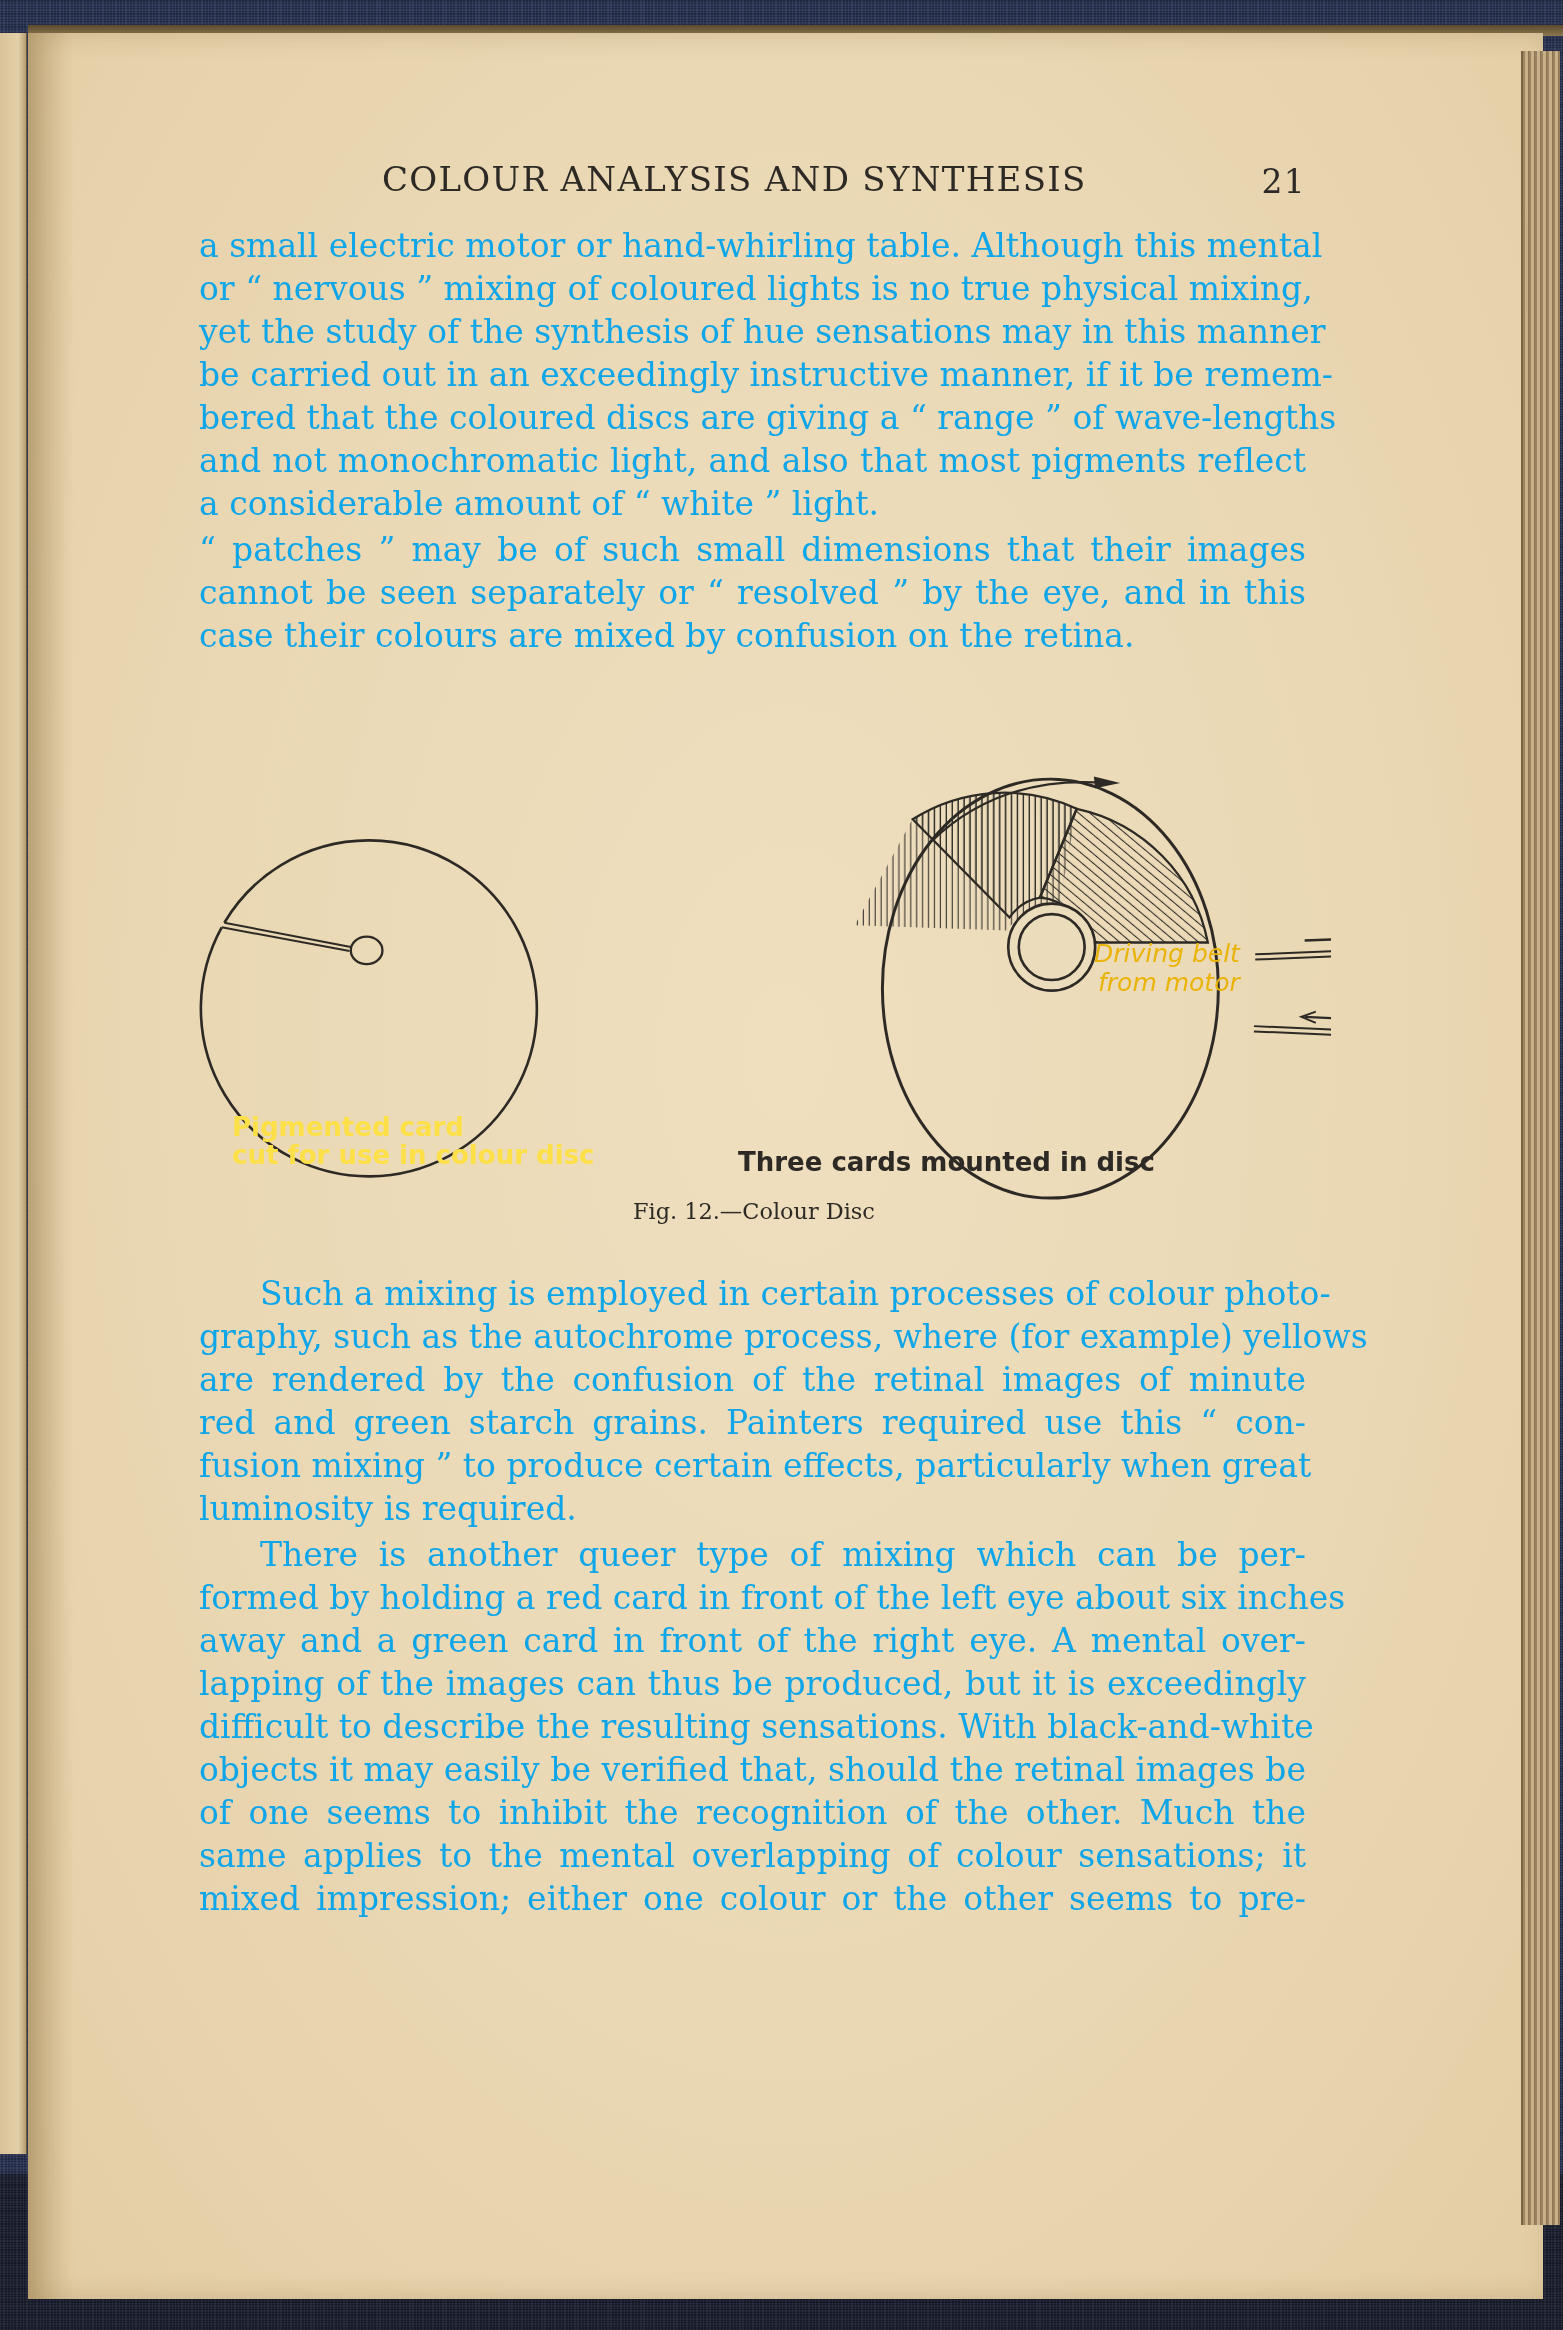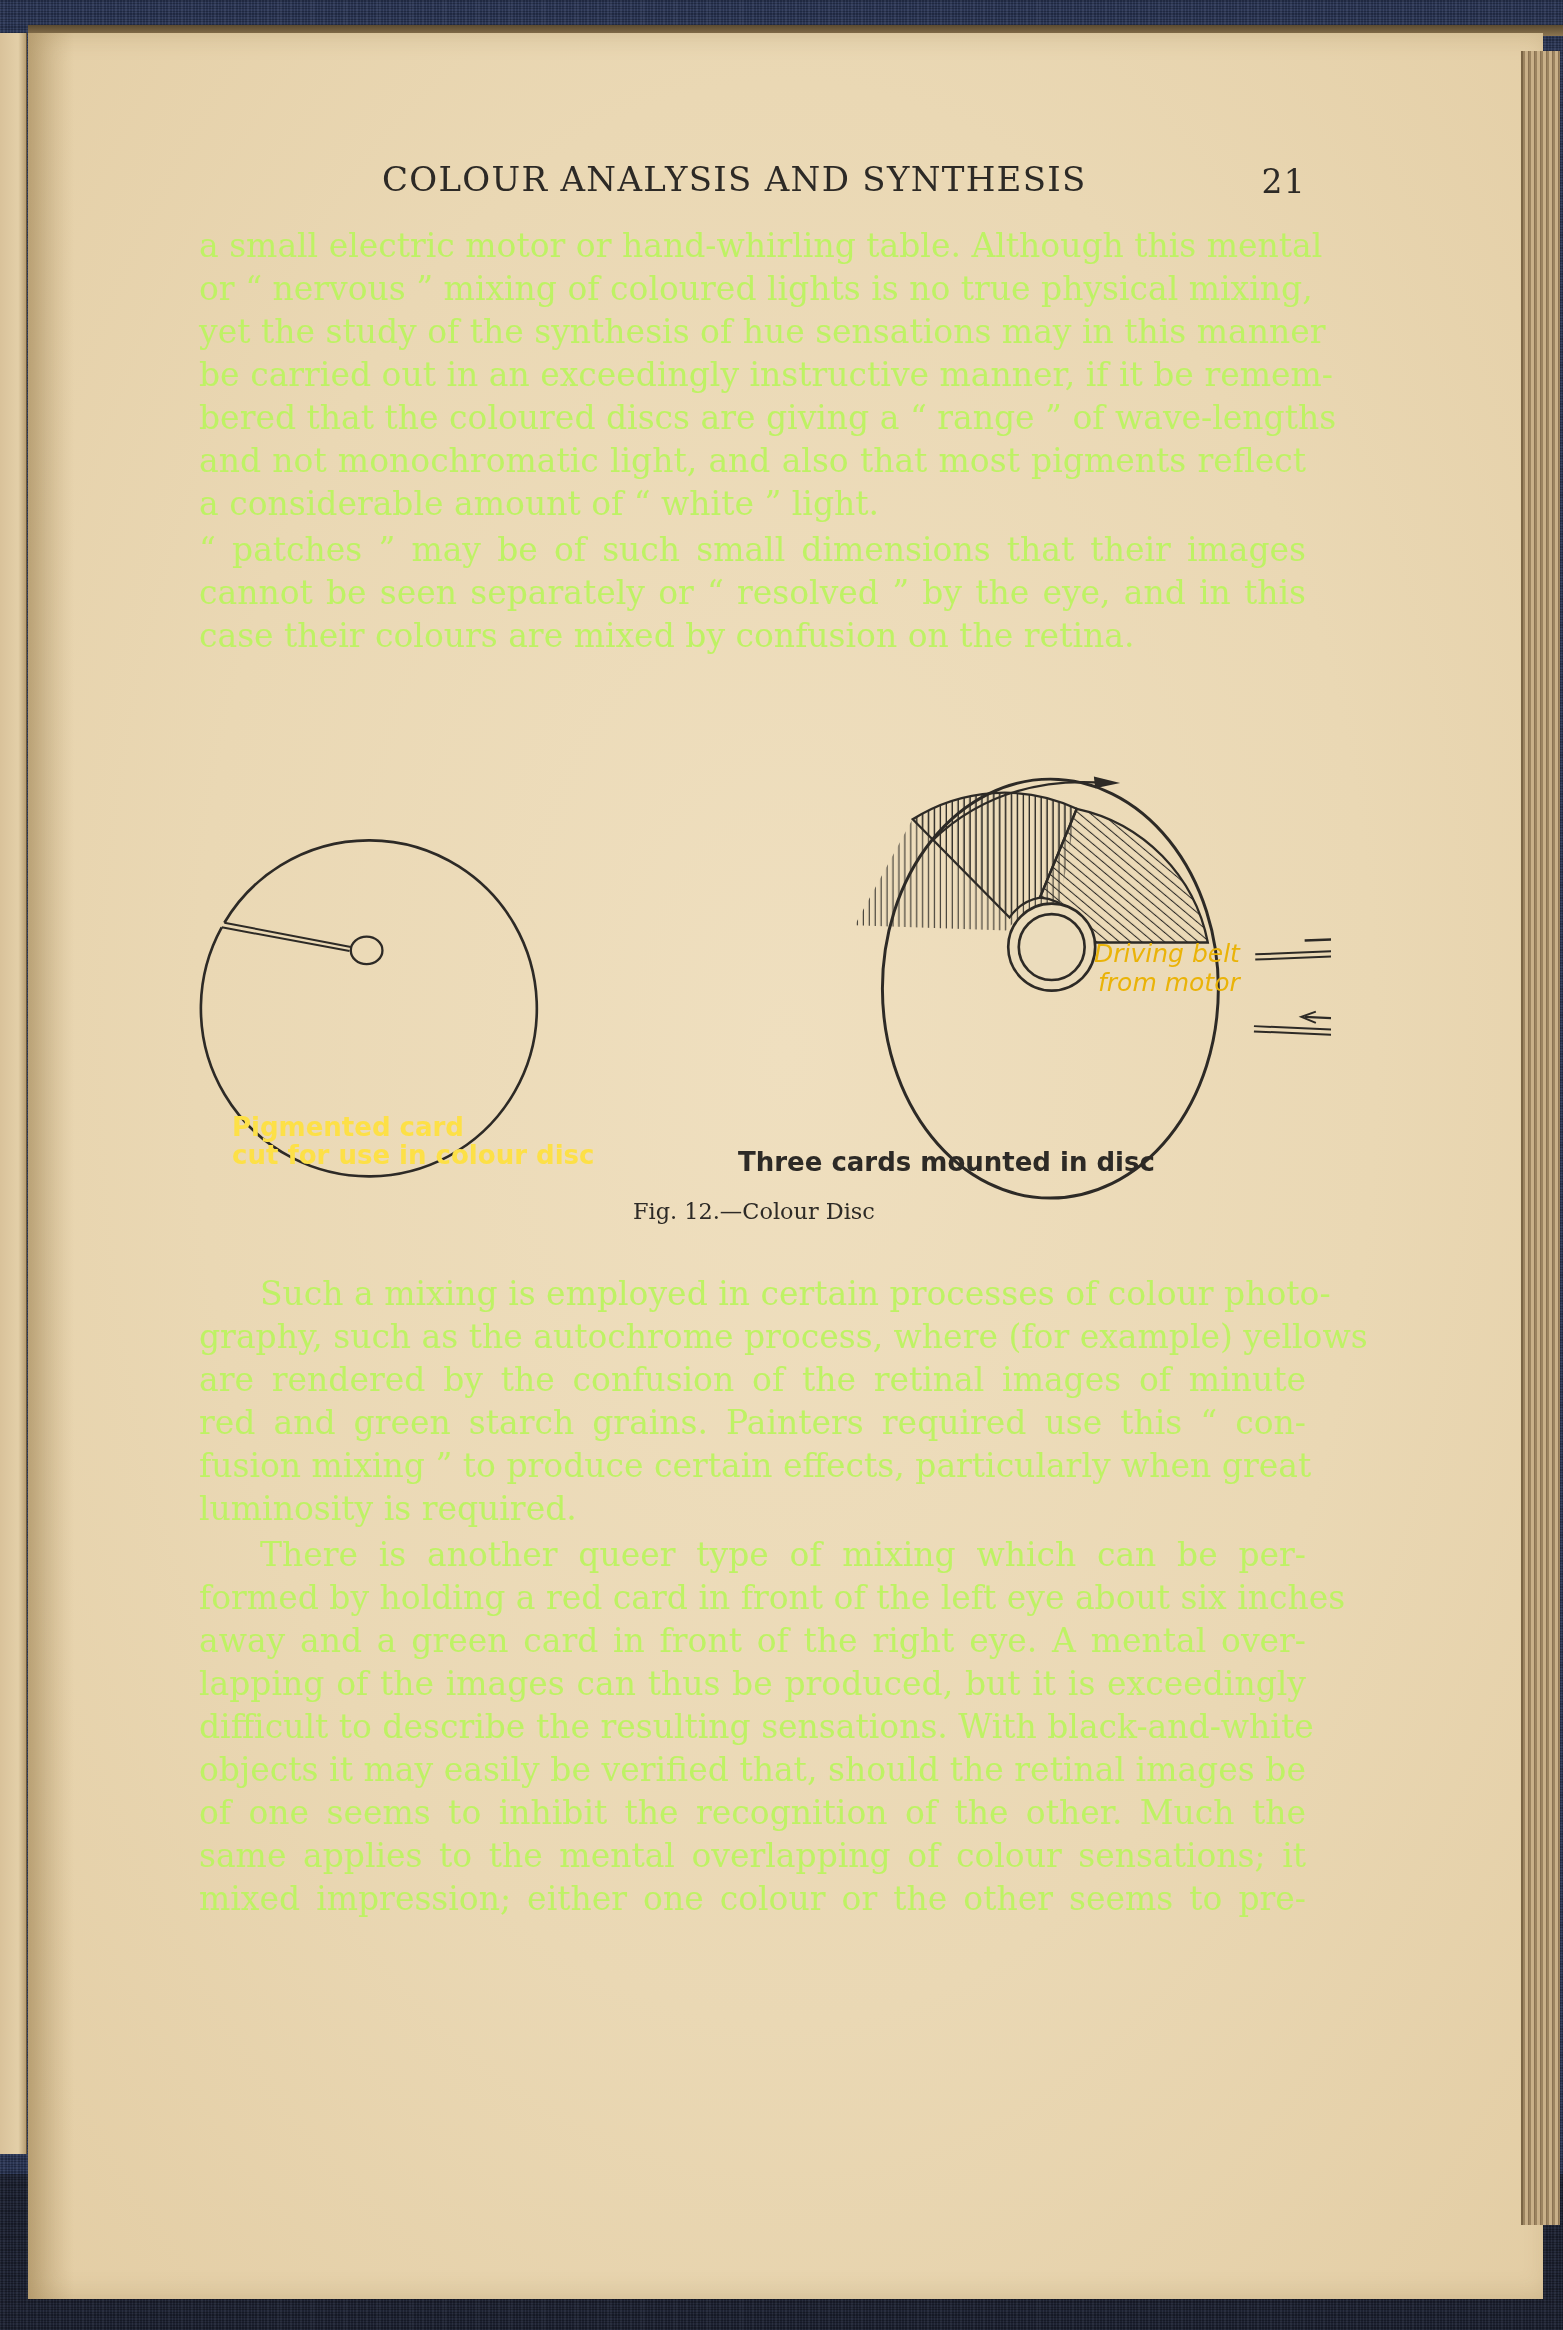--- a/index.html
+++ b/index.html
@@ -51,21 +51,21 @@
 
   .running-head {
     position: absolute; left: 199px; top: 149px; width: 1107px; height: 46px;
     font-size: 34px; color: #2d2a26; letter-spacing: 1.3px; margin-top: 10px;
   }
   .running-head .title { position: absolute; left: 183px; top: 0; }
   .running-head .pageno { position: absolute; right: 0; top: 2.6px; font-size: 33px; }
 
   .line {
     display: block; font-size: 33px; line-height: 43px; height: 43px;
-    color: #bef264; white-space: nowrap;
+    color: #0ea5e9; white-space: nowrap;
     text-align: justify; text-align-last: justify;
   }
   .line.last { text-align-last: left; }
   .line.indent { padding-left: 61px; }
   .bold { font-weight: bold; }
 
   .figure { position: absolute; left: 198px; top: 725px; width: 1133px; height: 514px; }
   .figure svg { position: absolute; left: 0; top: 0; }
   .caption-a {
     position: absolute; left: 34px; top: 388px; font-size: 26px; line-height: 28px;

